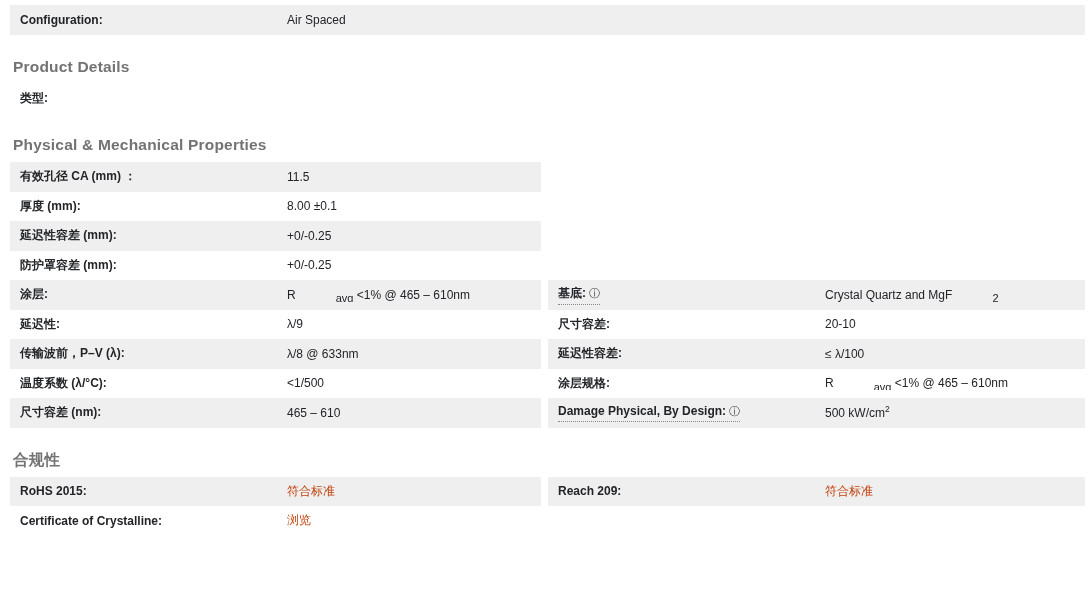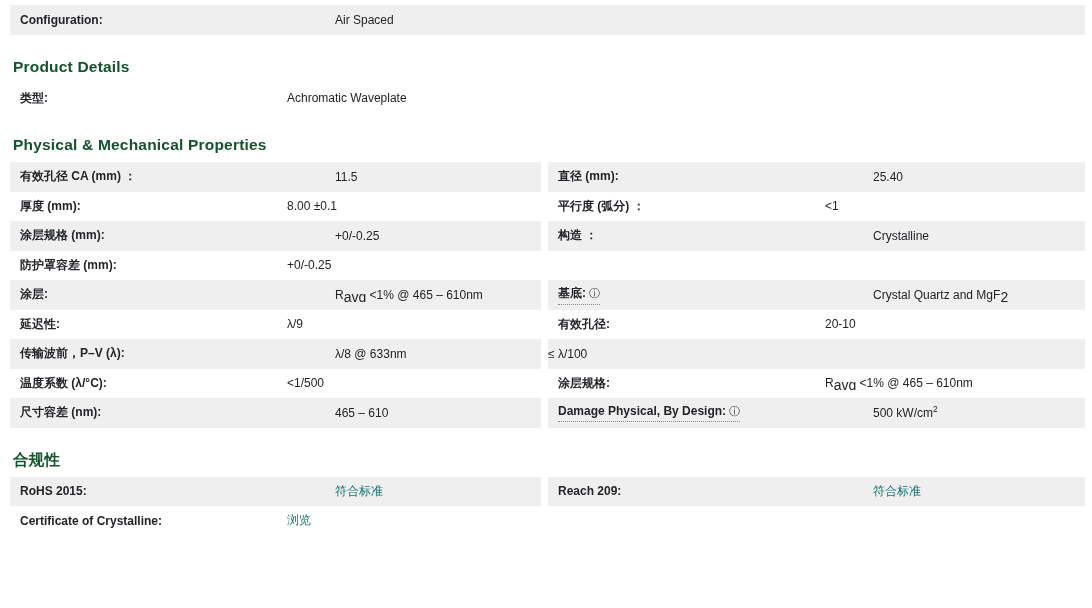--- a/index.html
+++ b/index.html
@@ -9,122 +9,107 @@
     font-family: "Liberation Sans", "DejaVu Sans", sans-serif;
     font-size: 12px;
     color: #222428;
     overflow: hidden;
   }
   .page { padding: 5px 7px 24px 10px; }
 
   h2.section-title {
     font-size: 15.5px;
     font-weight: 800;
-    color: #14532d;
+    color: #737373;
     margin: 24px 0 9px 3px;
     line-height: 16px;
     letter-spacing: 0.2px;
   }
 
   .spec-row {
     display: flex;
     align-items: center;
     height: 29.5px;
     width: 100%;
   }
-  .spec-row.stripe { background: #efefef; gap: 48px; }
+  .spec-row.stripe { background: #efefef; }
 
   .cell { white-space: nowrap; overflow: hidden; }
   .cell.label {
     flex: 0 0 277px;
     width: 277px;
     padding-left: 10px;
     font-weight: 700;
   }
   .cell.value { flex: 1 1 auto; }
 
   .pair { display: flex; width: 100%; }
   .pair .half.left  { width: 531px; flex: 0 0 531px; }
   .pair .gap        { width: 7px;   flex: 0 0 7px; }
   .pair .half.right { width: 537px; flex: 1 1 auto; }
 
-  sub.sub { font-size: 14px; line-height: 0; }
+  sub.sub { font-size: 11px; line-height: 0; margin-left: 40px; }
   sup.sup { font-size: 8.5px; line-height: 0; }
 
   .tooltip-label {
     border-bottom: 1px dotted #8a8a8a;
     padding-bottom: 2px;
     cursor: help;
     display: inline-block;
   }
   .info {
     font-weight: 400;
     font-size: 11px;
     color: #3a3c40;
     margin-left: 3px;
   }
 
   a.spec-link {
-    color: #0f766e;
+    color: #c2410c;
     text-decoration: none;
     font-weight: 400;
     cursor: pointer;
   }
 </style>
 </head>
 <body>
 
 <div class="page">
 
   <div class="spec-row stripe">
     <div class="cell label">Configuration:</div>
     <div class="cell value">Air Spaced</div>
   </div>
 
   <h2 class="section-title">Product Details</h2>
   <div class="spec-row">
     <div class="cell label">类型:</div>
-    <div class="cell value">Achromatic Waveplate</div>
   </div>
 
   <h2 class="section-title">Physical &amp; Mechanical Properties</h2>
   <div class="pair">
     <div class="half left">
       <div class="spec-row stripe">
         <div class="cell label">有效孔径 CA (mm) ：</div>
         <div class="cell value">11.5</div>
       </div>
       <div class="spec-row">
         <div class="cell label">厚度 (mm):</div>
         <div class="cell value">8.00 ±0.1</div>
       </div>
       <div class="spec-row stripe">
-        <div class="cell label">涂层规格 (mm):</div>
+        <div class="cell label">延迟性容差 (mm):</div>
         <div class="cell value">+0/-0.25</div>
       </div>
       <div class="spec-row">
         <div class="cell label">防护罩容差 (mm):</div>
         <div class="cell value">+0/-0.25</div>
       </div>
     </div>
     <div class="gap"></div>
-    <div class="half right">
-      <div class="spec-row stripe">
-        <div class="cell label">直径 (mm):</div>
-        <div class="cell value">25.40</div>
-      </div>
-      <div class="spec-row">
-        <div class="cell label">平行度 (弧分) ：</div>
-        <div class="cell value">&lt;1</div>
-      </div>
-      <div class="spec-row stripe">
-        <div class="cell label">构造 ：</div>
-        <div class="cell value">Crystalline</div>
-      </div>
-    </div>
   </div>
 
   <div class="pair">
     <div class="half left">
       <div class="spec-row stripe">
         <div class="cell label">涂层:</div>
         <div class="cell value"><span>R</span><sub class="sub">avg</sub><span> &lt;1% @ 465 – 610nm</span></div>
       </div>
       <div class="spec-row">
         <div class="cell label">延迟性:</div>
@@ -145,24 +130,25 @@
     </div>
     <div class="gap"></div>
     <div class="half right">
       <div class="spec-row stripe">
         <div class="cell label">
           <span class="tooltip-label"><span>基底:</span><span class="info">ⓘ</span></span>
         </div>
         <div class="cell value"><span>Crystal Quartz and MgF</span><sub class="sub">2</sub></div>
       </div>
       <div class="spec-row">
-        <div class="cell label">有效孔径:</div>
+        <div class="cell label">尺寸容差:</div>
         <div class="cell value">20-10</div>
       </div>
       <div class="spec-row stripe">
+        <div class="cell label">延迟性容差:</div>
         <div class="cell value">≤ λ/100</div>
       </div>
       <div class="spec-row">
         <div class="cell label">涂层规格:</div>
         <div class="cell value"><span>R</span><sub class="sub">avg</sub><span> &lt;1% @ 465 – 610nm</span></div>
       </div>
       <div class="spec-row stripe">
         <div class="cell label">
           <span class="tooltip-label"><span>Damage Physical, By Design:</span><span class="info">ⓘ</span></span>
         </div>

